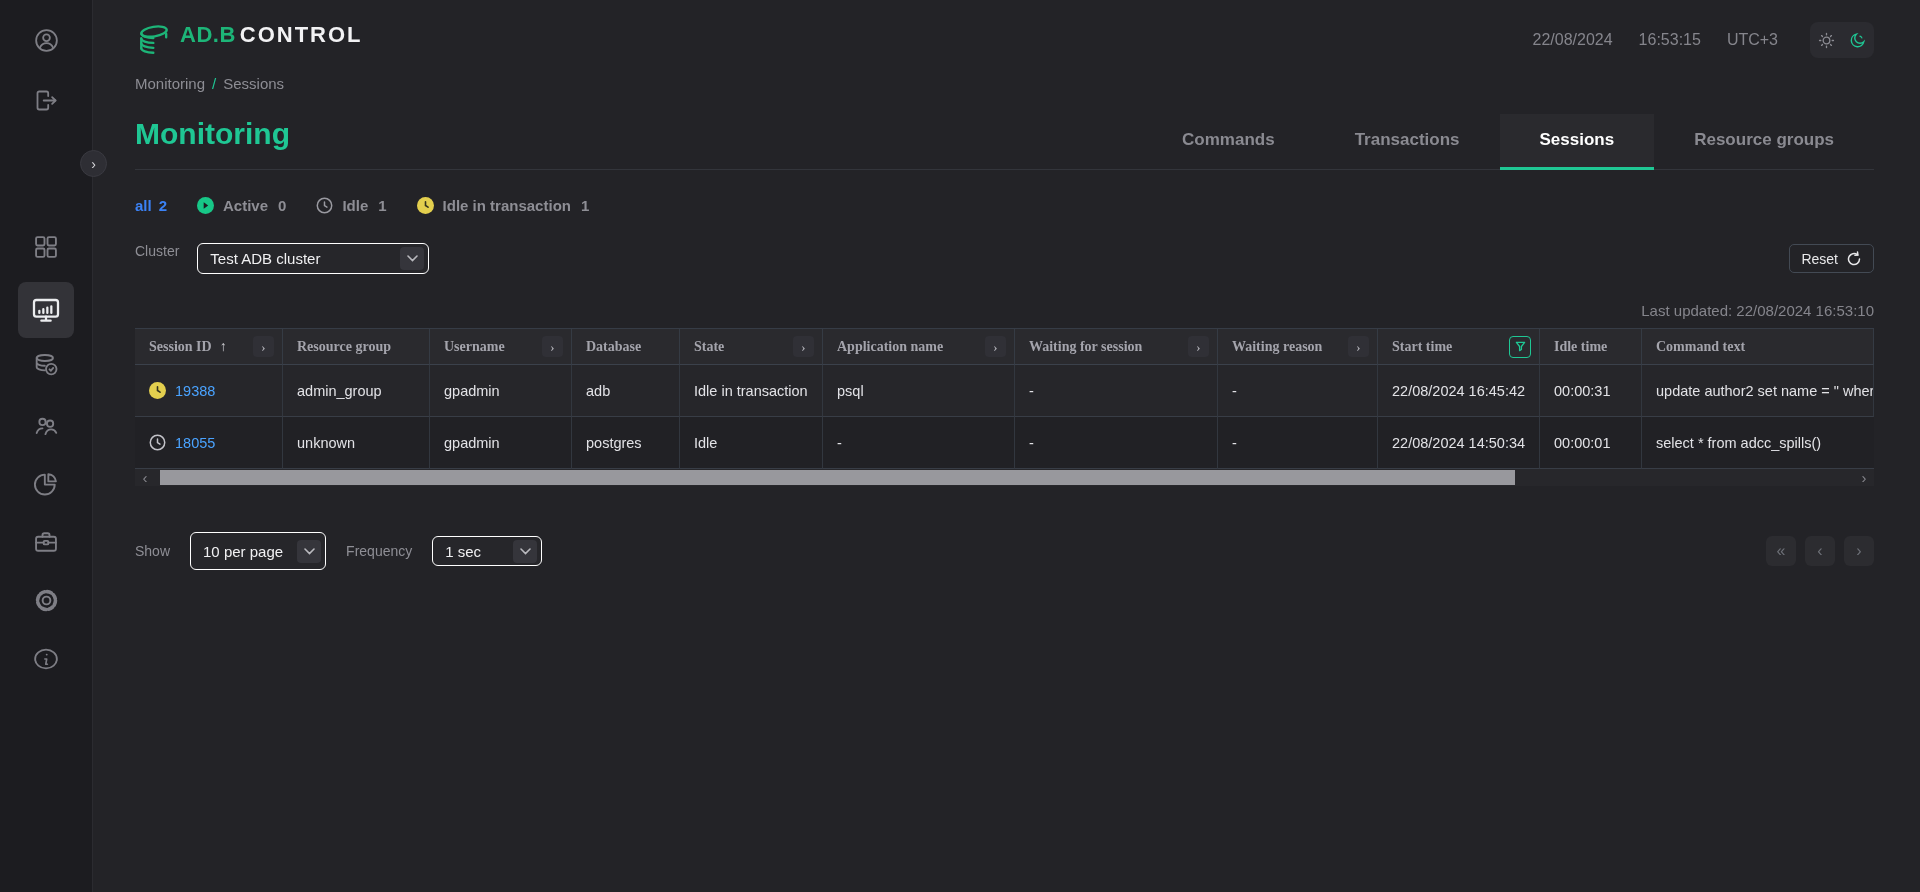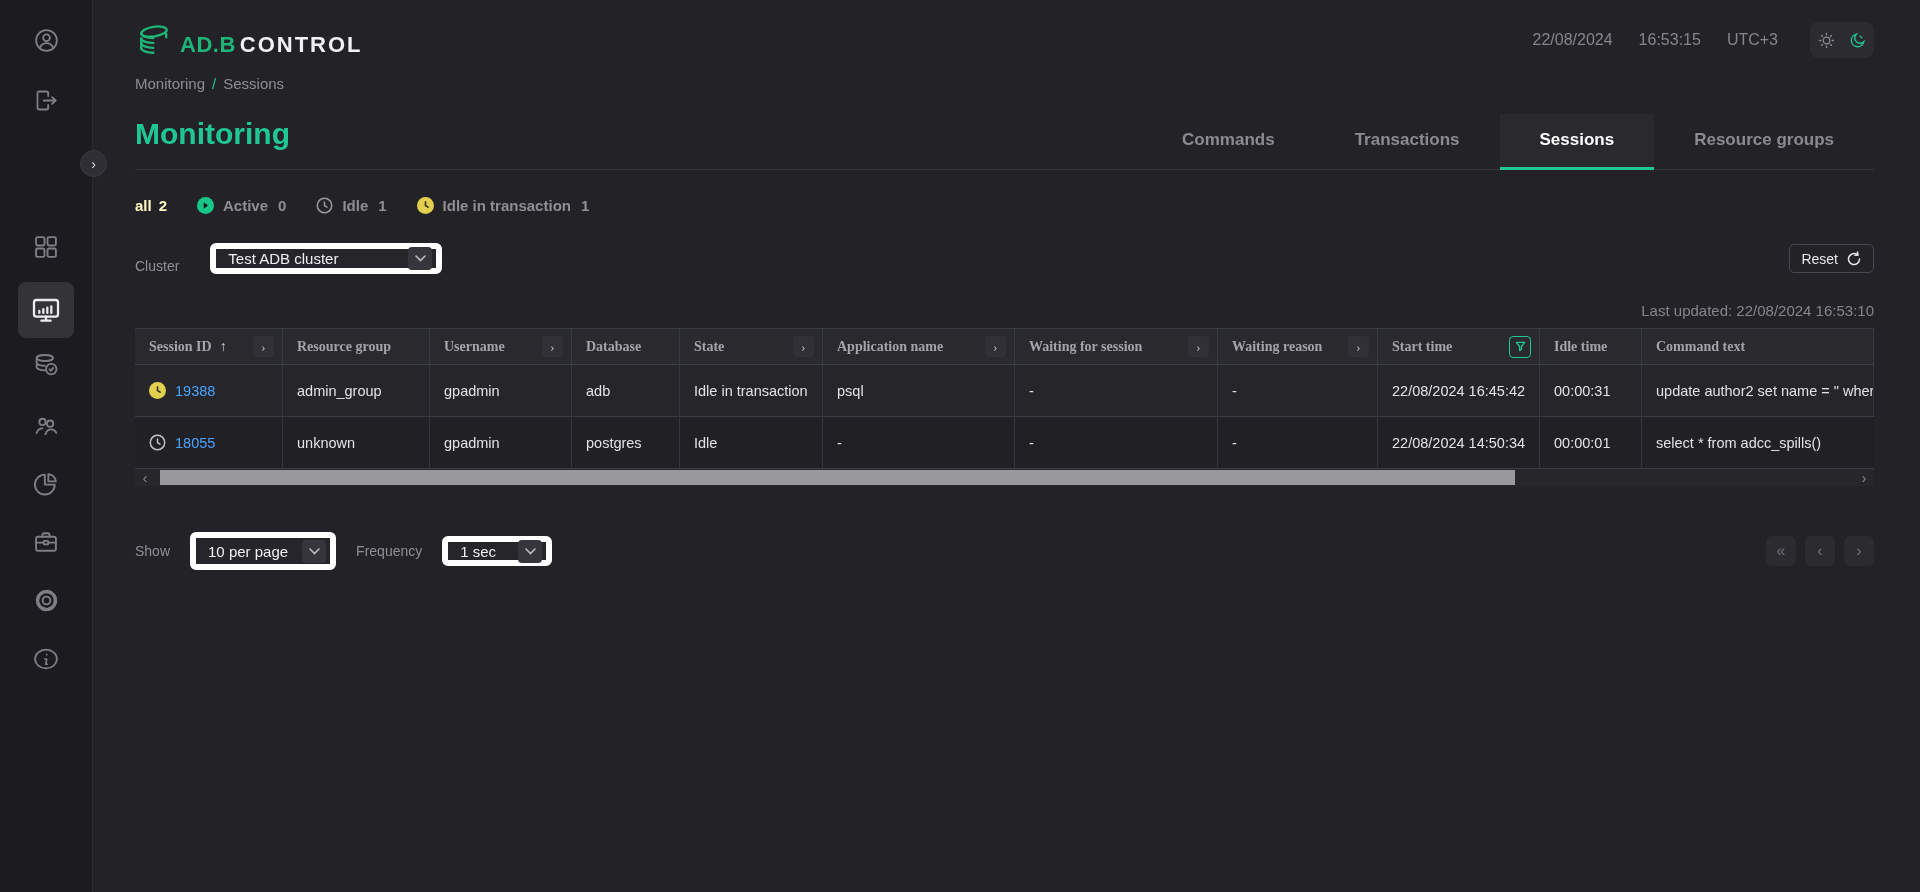--- a/index.html
+++ b/index.html
@@ -10,45 +10,45 @@
   .side-ico { position:absolute; left:26px; width:40px; height:40px; display:flex; align-items:center; justify-content:center; color:#7e7e85; }
   .side-ico svg { stroke:#7e7e85; fill:none; stroke-width:1.6; stroke-linecap:round; stroke-linejoin:round; }
   .side-active-tile { position:absolute; left:18px; top:282px; width:56px; height:56px; background:#333338; border-radius:8px; display:flex; align-items:center; justify-content:center; }
   .side-active-tile svg { stroke:#ecedef; fill:none; stroke-width:1.7; stroke-linecap:round; stroke-linejoin:round; }
   .expand-btn { position:absolute; left:80px; top:150px; width:27px; height:27px; border-radius:50%; background:#2e2e34; border:1px solid #3a3a41; color:#d6d6da; font-size:14px; display:flex; align-items:center; justify-content:center; cursor:pointer; }
 
   
   .main { margin-left:93px; padding:0 46px 0 42px; position:relative; }
 
   .topbar { display:flex; justify-content:space-between; align-items:center; padding-top:22px; height:58px; }
-  .logo { display:flex; align-items:flex-end; gap:7px; }
+  .logo { display:flex; align-items:flex-start; gap:7px; }
   .logo-text { font-size:22px; font-weight:bold; letter-spacing:.5px; }
   .logo-ad { color:#1db578; }
   .logo-control { color:#f2f2f4; letter-spacing:2px; margin-left:4px; }
   .clock-group { display:flex; align-items:center; gap:26px; color:#85858c; font-size:16px; }
   .theme-toggle { width:64px; height:36px; background:#2b2b30; border-radius:8px; display:flex; align-items:center; justify-content:center; gap:12px; margin-left:6px; cursor:pointer; }
 
   .breadcrumb { margin-top:17px; font-size:15px; color:#8d8d94; display:flex; gap:7px; }
   .breadcrumb .sep { color:#1fc794; }
 
   .title-row { margin-top:22px; display:flex; justify-content:space-between; align-items:flex-end; border-bottom:1px solid #33353b; }
   .page-title { color:#1fc794; font-size:30px; font-weight:bold; padding-bottom:18px; }
   .tabs { display:flex; }
   .tab { padding:16px 40px 17px; font-size:17px; font-weight:600; color:#8a8a91; cursor:pointer; border-bottom:3px solid transparent; margin-bottom:-1px; }
   .tab.active { color:#ffffff; font-weight:bold; background:#2a2a2e; border-bottom:3px solid #1fc794; }
 
   .chips-row { margin-top:27px; display:flex; align-items:center; gap:30px; font-size:15px; }
   .chip { display:flex; align-items:center; gap:9px; color:#8e8e95; cursor:pointer;font-weight:bold; }
   .chip .count { margin-left:1px; }
-  .chip-all { color:#fef9c3; font-weight:bold; display:flex; gap:7px; cursor:pointer; }
+  .chip-all { color:#3b82f6; font-weight:bold; display:flex; gap:7px; cursor:pointer; }
 
   .cluster-row { margin-top:29px; display:flex; align-items:center; justify-content:space-between; }
-  .cluster-left { display:flex; align-items:flex-end; gap:31px; }
+  .cluster-left { display:flex; align-items:flex-start; gap:18px; }
   .field-label { color:#8e8e95; font-size:14px; }
-  .select { height:31px; min-width:232px; border:6px solid #ffffff; border-radius:6px; background:#26262a; display:flex; align-items:center; justify-content:space-between; padding:0 4px 0 12px; font-size:15px; color:#f0f0f2; cursor:pointer; }
+  .select { height:31px; min-width:232px; border:1px solid #ffffff; border-radius:6px; background:#26262a; display:flex; align-items:center; justify-content:space-between; padding:0 4px 0 12px; font-size:15px; color:#f0f0f2; cursor:pointer; }
   .select .chev-box { width:24px; height:23px; background:#35353b; border-radius:4px; display:flex; align-items:center; justify-content:center; margin-left:14px; }
   .btn-reset { height:29px; border:1px solid #434a54; border-radius:5px; background:transparent; color:#e8e8ea; font-size:14px; display:flex; align-items:center; gap:8px; padding:0 11px; cursor:pointer; font-family:"Liberation Sans",sans-serif; }
 
   .last-updated { margin-top:28px; text-align:right; color:#85858c; font-size:15px; }
 
   
   .grid { margin-top:9px; width:1739px; display:grid; grid-template-columns:148px 147px 142px 108px 143px 192px 203px 160px 162px 102px 232px; border-top:1px solid #363c46; }
   .th { background:#2a2a2e; height:36px; display:flex; align-items:center; gap:8px; padding:0 8px 0 14px; color:#a4a4ac; font-size:14px; font-weight:600; border-right:1px solid #353b44; border-bottom:1px solid #3b414b; white-space:nowrap; overflow:hidden;font-family:Liberation Serif, serif; }
   .th:last-child { border-right:none; }
   .td { height:52px; display:flex; align-items:center; gap:9px; padding:0 8px 0 14px; font-size:14.5px; color:#e2e2e6; border-right:1px solid #32373f; border-bottom:1px solid #383d46; white-space:nowrap; overflow:hidden;text-align:right; }

